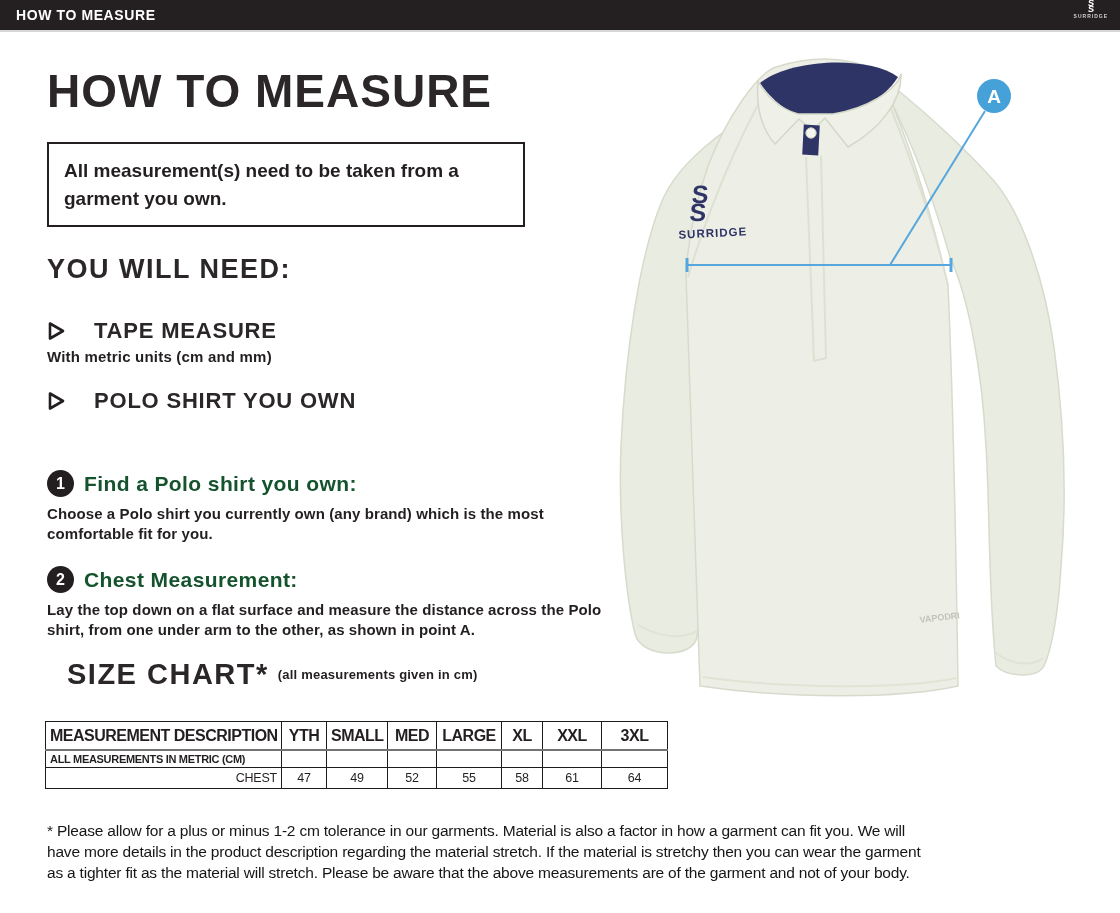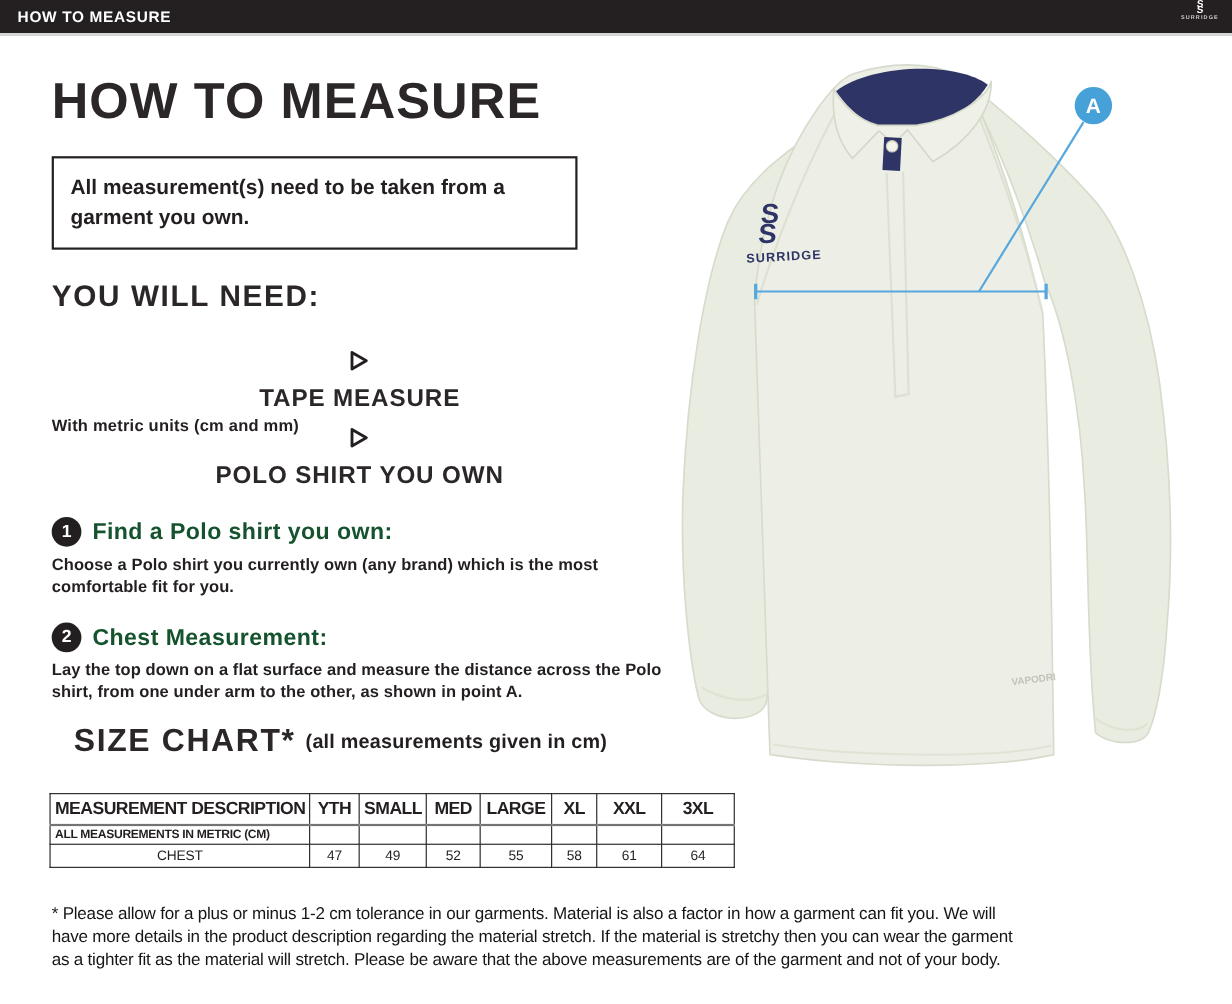--- a/index.html
+++ b/index.html
@@ -15,44 +15,44 @@
   .topbar-logo .brand-name{color:#cfcfcf;font-size:5px;font-weight:700;letter-spacing:1px;margin-top:2px;}
   
   .h1{position:absolute;left:47px;top:64px;font-size:46px;font-weight:800;letter-spacing:1px;color:#2b2728;}
   .notice{position:absolute;left:47px;top:142px;width:444px;border:2px solid #231f20;
           padding:13px 15px;font-size:19px;font-weight:700;line-height:1.45;color:#231f20;}
   .h2{position:absolute;left:47px;font-size:27px;font-weight:800;letter-spacing:1.5px;color:#2b2728;}
   #you-will-need{top:254px;}
   .need-item{position:absolute;left:47px;width:560px;}
   #item-tape{top:318px;}
   #item-polo{top:388px;}
-  .need-head{display:flex;align-items:center;gap:11px;flex-direction:column;}
+  .need-head{display:flex;align-items:center;gap:27px;}
   .need-title{font-size:22px;font-weight:700;letter-spacing:.8px;color:#2b2728;}
   .need-sub{margin:4px 0 0 0;font-size:15px;font-weight:700;letter-spacing:.2px;color:#231f20;}
   .tri-icon{width:20px;height:20px;flex:0 0 auto;}
   .step{position:absolute;left:47px;width:556px;}
   #step-1{top:470px;}
   #step-2{top:566px;}
   .step-head{display:flex;align-items:center;gap:10px;}
   .step-badge{width:27px;height:27px;border-radius:50%;background:#231f20;color:#fff;
               display:flex;align-items:center;justify-content:center;font-size:16px;font-weight:700;flex:0 0 auto;}
   .step-title{font-size:21px;font-weight:700;letter-spacing:.4px;color:#14532d;}
   .step-body{margin:7px 0 0 0;font-size:15px;font-weight:700;line-height:1.32;letter-spacing:.1px;color:#231f20;}
   .size-chart-heading{position:absolute;left:47px;top:658px;display:flex;align-items:center;margin-left:20px;}
   .size-chart-heading .main{font-size:29px;font-weight:800;letter-spacing:1.5px;color:#2b2728;}
-  .size-chart-heading .sub{font-size:18px;font-weight:700;margin-left:9px;letter-spacing:.2px;}
+  .size-chart-heading .sub{font-size:13px;font-weight:700;margin-left:9px;letter-spacing:.2px;}
   
   .size-table{position:absolute;left:45px;top:721px;border-collapse:collapse;table-layout:fixed;width:622px;
               font-family:"Liberation Sans",sans-serif;}
   .size-table th,.size-table td{border:1.5px solid #1c1c1c;padding:0 4px;white-space:nowrap;overflow:hidden;}
   .size-table thead th{height:27px;font-size:16px;font-weight:700;letter-spacing:-.5px;text-align:center;border-bottom:2px solid #737373;}
   .size-table thead th.c0{text-align:left;}
   .size-table .metric-row td{height:16px;font-size:11px;font-weight:700;letter-spacing:-.3px;text-align:left;}
   .size-table .chest-row td{height:20px;font-size:12.5px;font-weight:400;letter-spacing:-.2px;text-align:center;}
-  .size-table .chest-row td.c0{text-align:center;}
+  .size-table .chest-row td.c0{text-align:right;}
   
   .footnote{position:absolute;left:47px;top:804px;width:876px;font-size:15.5px;font-weight:400;
             letter-spacing:-.2px;line-height:1.36;color:#161616;}
   
   .diagram{position:absolute;left:608px;top:25px;width:512px;height:680px;}
 </style>
 </head>
 <body>
 
 <div class="screen">

